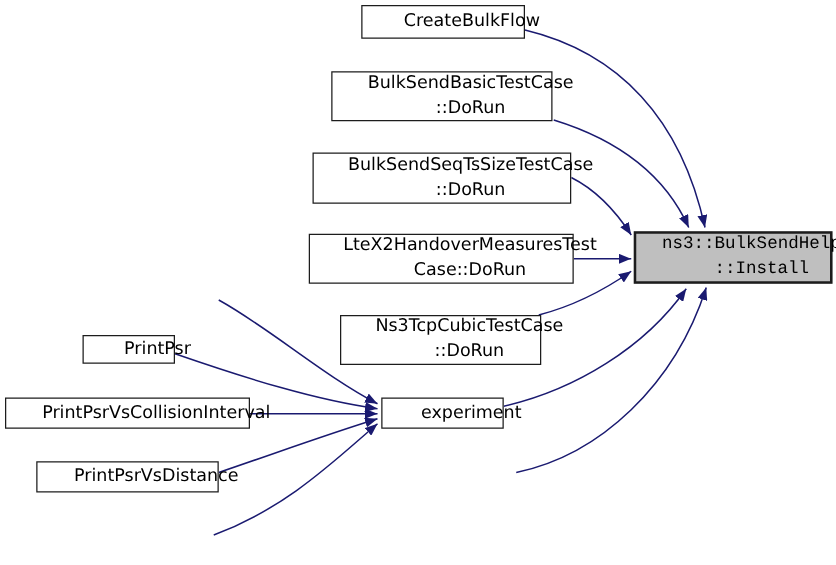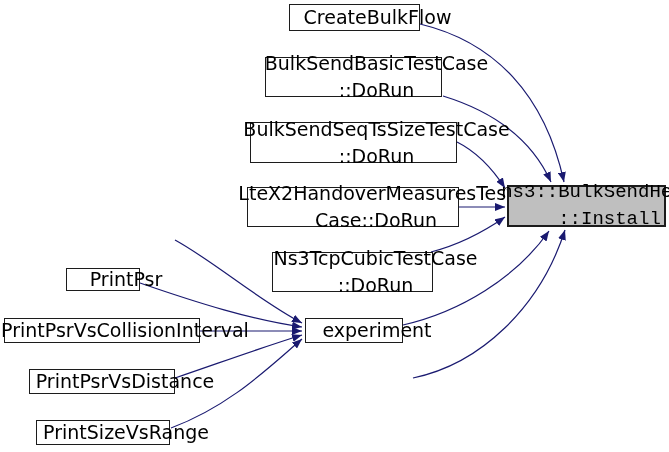--- a/index.html
+++ b/index.html
@@ -11,21 +11,21 @@
     overflow:hidden;
   }
   .edges{position:absolute;left:0;top:0;width:669px;height:452px;}
   .edge{fill:none;stroke:var(--edge,#1a1a70);stroke-width:1.2;}
   .node{
     position:absolute;
     box-sizing:border-box;
     background:var(--node-fill,#ffffff);
     border:1px solid var(--node-border,#1c1c1c);
     color:#000000;
-    font-size:19px;
+    font-size:14px;
     line-height:1.4;
     display:flex;align-items:center;justify-content:center;
     text-align:center;
     white-space:pre-line;
     cursor:pointer;
     padding-left:46px;
   }
   .node.target{
     background:var(--target-fill,#bfbfbf);
     border:2px solid var(--node-border,#1c1c1c);
@@ -72,21 +72,20 @@
   <div class="node" style="left:272px;top:252px;width:161px;height:40px">Ns3TcpCubicTestCase
 ::DoRun</div>
 
 
   <div class="node" style="left:4px;top:318px;width:196px;height:25px">PrintPsrVsCollisionInterval</div>
 
   <div class="node" style="left:66px;top:268px;width:74px;height:23px">PrintPsr</div>
 
   <div class="node" style="left:29px;top:369px;width:146px;height:25px">PrintPsrVsDistance</div>
 
-  <div class="node" style="left:36px;top:420px;width:134px;height:25px">PrintSizeVsRange</div>
 
   <div class="node" style="left:305px;top:318px;width:98px;height:25px">experiment</div>
 
 
   <div class="node target" style="left:507px;top:185px;width:159px;height:42px">ns3::BulkSendHelper
 ::Install</div>
 
 </div>
 
 </body></html>

